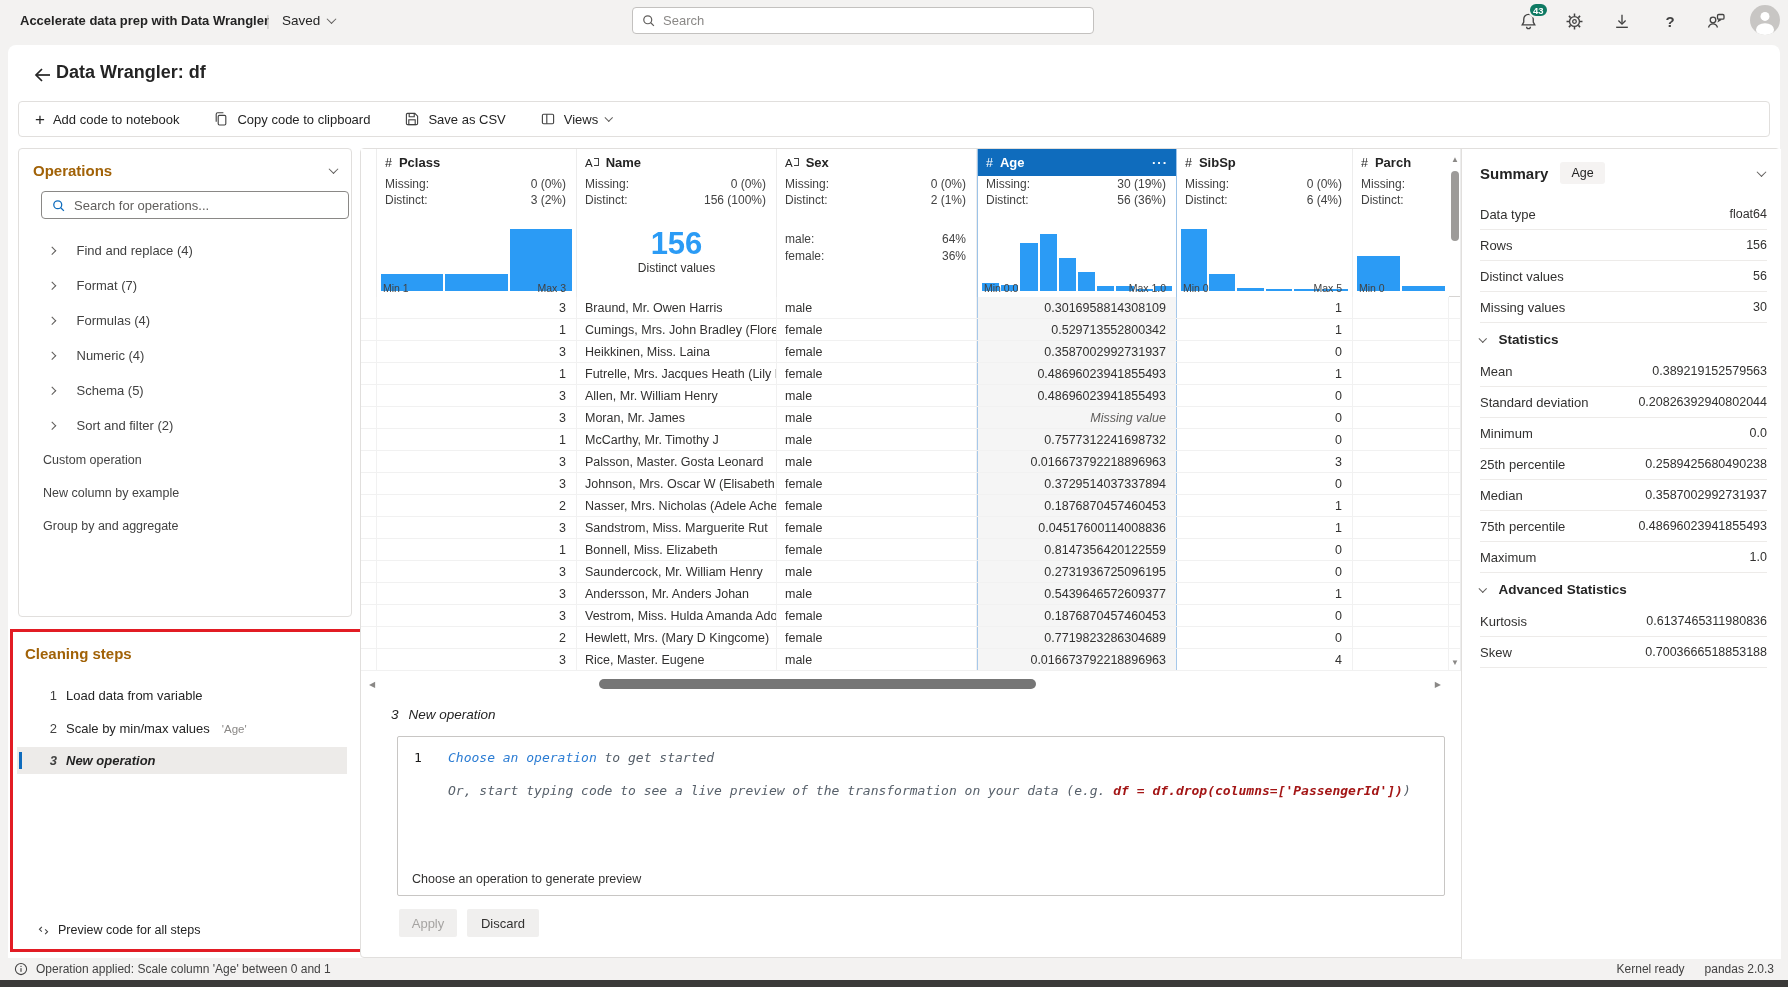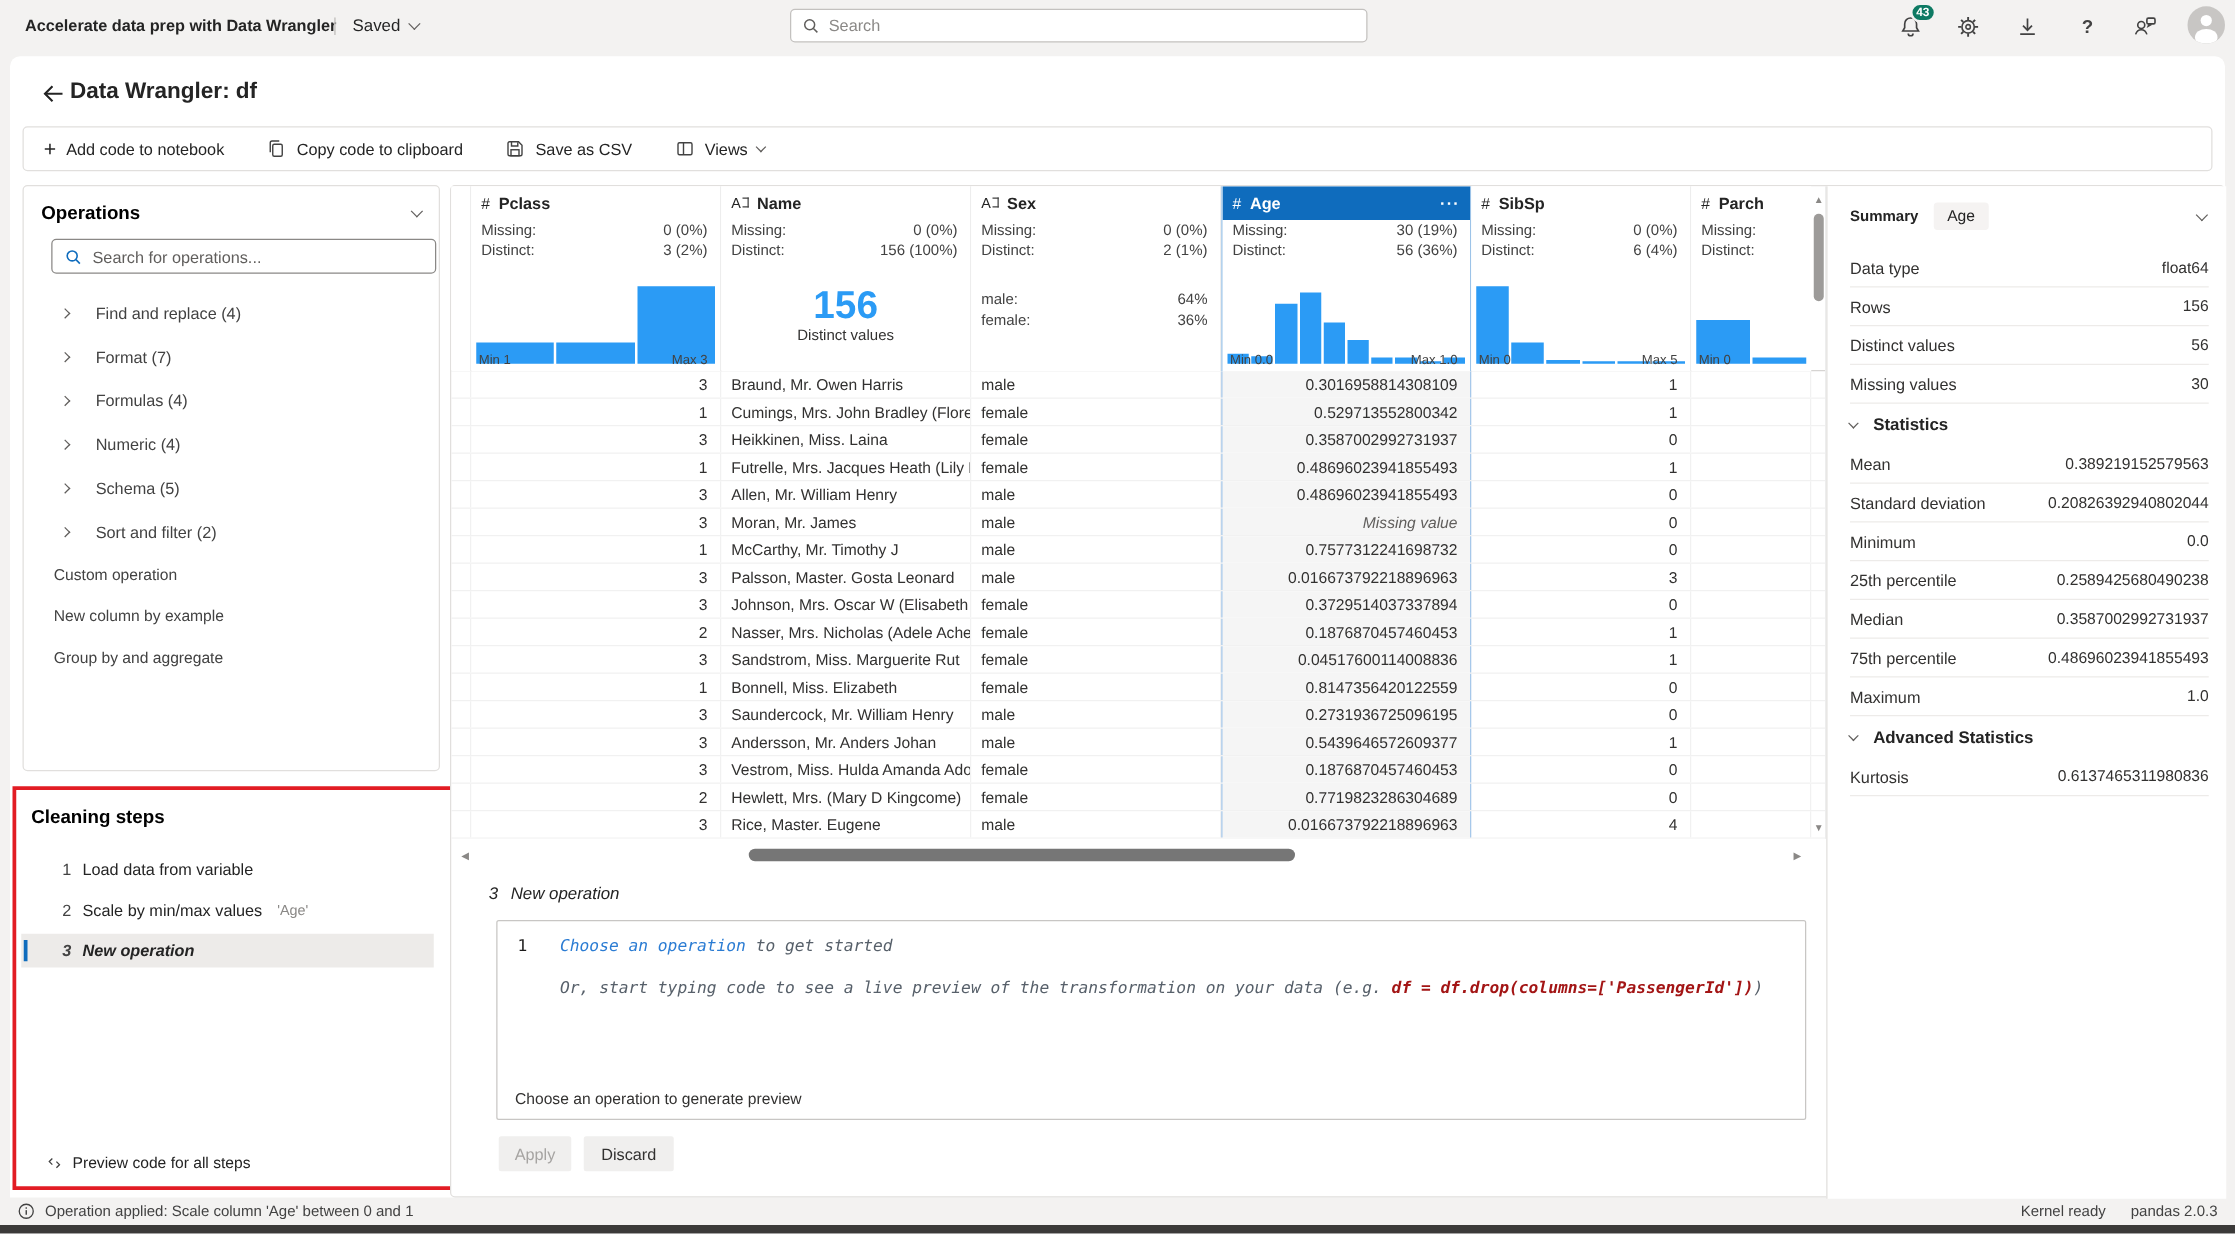--- a/index.html
+++ b/index.html
@@ -30,21 +30,21 @@
 
   
   .chev { display:inline-block; width:7px; height:7px; border-right:1.4px solid #605e5c; border-bottom:1.4px solid #605e5c; }
   .chev.down { transform:rotate(45deg) translate(-1px,-1px); }
   .chev.right { transform:rotate(-45deg); }
   .chev.sm { width:5.5px; height:5.5px; }
 
   
   .ops-panel { position:absolute; left:18px; top:148px; width:334px; height:469px; background:#fff; border:1px solid #e1dfdd; border-radius:4px; }
   .panel-hd { display:flex; align-items:center; justify-content:space-between; padding:13px 14px 0 14px; }
-  .panel-hd .t { font-size:15px; font-weight:bold; color:#000000; }
+  .panel-hd .t { font-size:15px; font-weight:bold; color:#a16207; }
   .ops-search { position:absolute; left:22px; top:42px; width:308px; height:28px; border:1px solid #8a8886; border-radius:4px; display:flex; align-items:center; gap:8px; padding:0 9px; background:#fff; }
   .ops-search input { border:none; outline:none; flex:1; font-size:13px; color:#323130; background:transparent; font-family:"Liberation Sans",sans-serif; }
   .ops-search input::placeholder { color:#605e5c; }
   .ops-list { position:absolute; left:0; top:84px; width:100%; }
   .ops-cat { height:35px; display:flex; align-items:center; padding-left:30px; gap:22px; font-size:13px; color:#424242; cursor:pointer; }
   .ops-link { height:33px; display:flex; align-items:center; padding-left:24px; font-size:12.5px; color:#424242; cursor:pointer; }
 
   
   .clean-box { position:absolute; left:10px; top:629px; width:400px; height:323px; background:#fff; border:3px solid #e21c24; }
   .clean-inner { position:relative; width:100%; height:100%; }
@@ -106,21 +106,21 @@
   .code-line2 { position:absolute; left:50px; top:46px; font-size:13px; font-style:italic; color:#57606a; white-space:nowrap; }
   .code-red { color:#a31515; font-weight:bold; }
   .editor-status { position:absolute; left:14px; bottom:9px; font-size:12.5px; color:#323130; font-family:"Liberation Sans",sans-serif; }
   .btn { position:absolute; top:760px; height:28px; border:none; border-radius:2px; font-size:13px; font-family:"Liberation Sans",sans-serif; display:flex; align-items:center; justify-content:center; cursor:pointer; }
   .btn.apply { left:38px; width:58px; background:#f0efee; color:#a6a4a2; cursor:default; }
   .btn.discard { left:106px; width:72px; background:#f0efee; color:#323130; }
 
   
   .summary { position:absolute; left:1100px; top:0; width:320px; height:810px; border-left:1px solid #e1dfdd; background:#fff; }
   .sum-hd { display:flex; align-items:center; padding:13px 16px 0 18px; gap:12px; }
-  .sum-hd .t { font-size:12px; font-weight:bold; color:#242424; }
+  .sum-hd .t { font-size:15px; font-weight:bold; color:#242424; }
   .sum-badge { background:#f5f3f2; border-radius:3px; padding:4px 11px; font-size:12.5px; color:#242424; }
   .sum-hd .chev { margin-left:auto; }
   .sum-rows { position:absolute; left:18px; right:14px; top:50px; }
   .sum-row { display:flex; justify-content:space-between; align-items:center; height:31px; border-bottom:1px solid #edebe9; }
   .sum-row .lab { font-size:13px; color:#323130; }
   .sum-row .val { font-size:12.5px; color:#323130; }
   .sum-sec { display:flex; align-items:center; gap:13px; height:33px; font-size:13.5px; font-weight:bold; color:#242424; cursor:pointer; }
 
   
   .statusbar { position:absolute; left:0; top:958px; width:1788px; height:22px; display:flex; align-items:center;text-decoration:underline; }
@@ -728,20 +728,24 @@
           </div>
 
         <div class="sum-sec">
           <span class="chev down sm"></span>
           <span>Advanced Statistics</span>
         </div>
         <div class="sum-row">
             <span class="lab">Kurtosis</span>
             <span class="val">0.6137465311980836</span>
           </div>
+        <div class="sum-row">
+            <span class="lab">Skew</span>
+            <span class="val">0.7003666518853188</span>
+          </div>
       </div>
     </div>
   </div>
 
   <div class="statusbar">
     <span class="status-left">
       <span>
         <svg width="14" height="14" viewBox="0 0 16 16">
             <circle cx="8" cy="8" r="6.4" fill="none" stroke="#424242" stroke-width="1.2"></circle>
             <rect x="7.35" y="7" width="1.3" height="4.2" fill="#424242"></rect>

